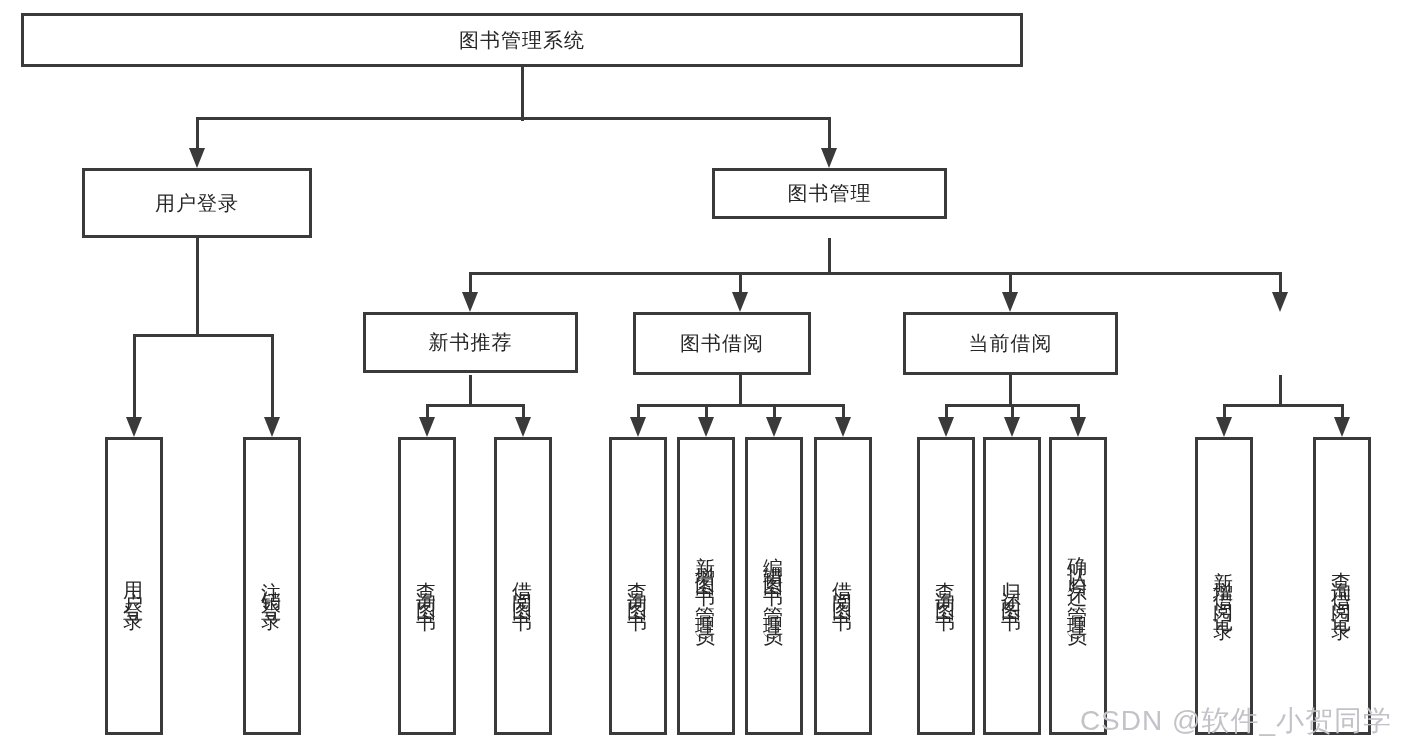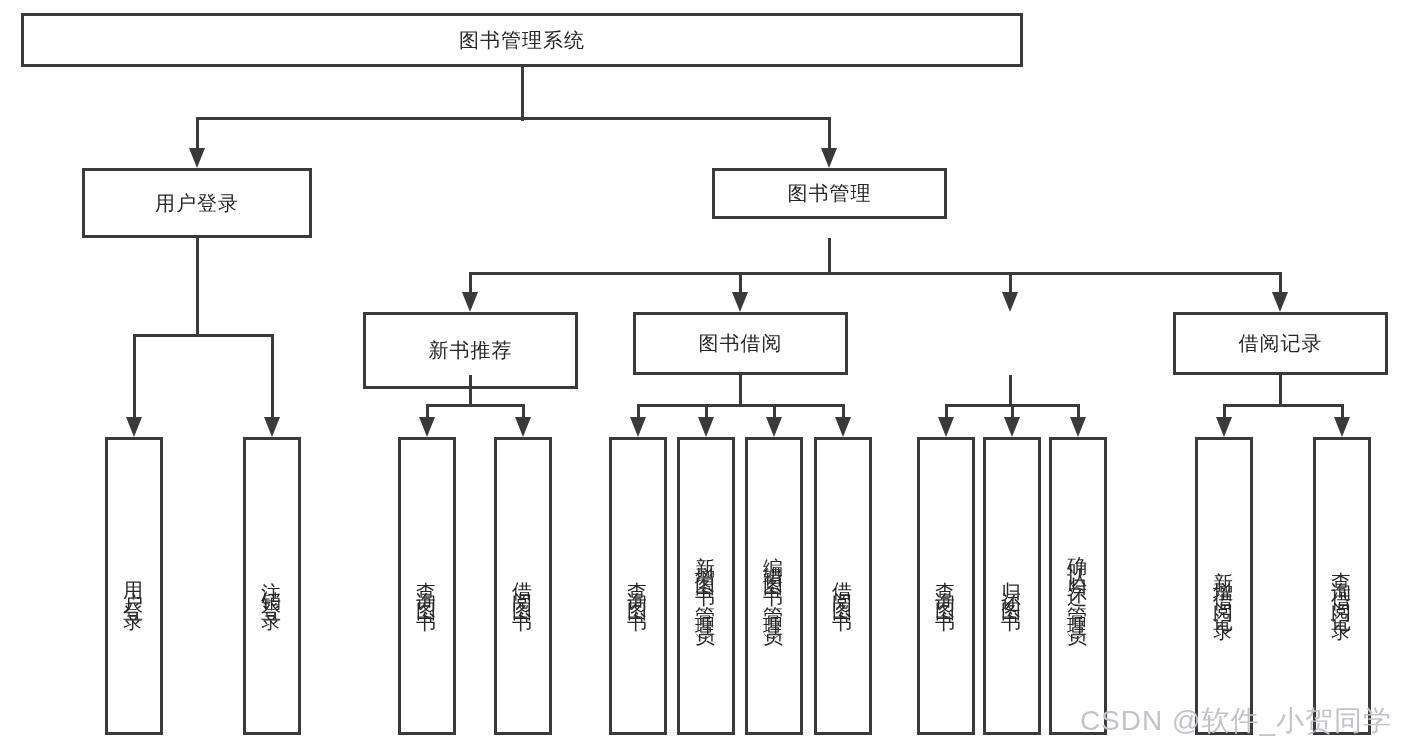--- a/index.html
+++ b/index.html
@@ -83,23 +83,23 @@
   <div class="hl" style="left:468.5px;top:271.5px;width:813px"></div>
   <div class="vl" style="left:468.5px;top:273px;height:21px"></div>
   <div class="vl" style="left:738.5px;top:273px;height:21px"></div>
   <div class="vl" style="left:1008.5px;top:273px;height:21px"></div>
   <div class="vl" style="left:1278.5px;top:273px;height:21px"></div>
   <div class="arr" style="left:462px;top:292px"></div>
   <div class="arr" style="left:732px;top:292px"></div>
   <div class="arr" style="left:1002px;top:292px"></div>
   <div class="arr" style="left:1272px;top:292px"></div>
 
-  <div class="box" style="left:363px;top:312px;width:215px;height:77px">新书推荐</div>
-  <div class="box" style="left:633px;top:312px;width:215px;height:63px">图书借阅</div>
-  <div class="box" style="left:1173px;top:312px;width:215px;height:63px">借阅记录</div>
+  <div class="box" style="left:363px;top:312px;width:215px;height:61px">新书推荐</div>
+  <div class="box" style="left:633px;top:312px;width:178px;height:63px">图书借阅</div>
+  <div class="box" style="left:903px;top:312px;width:215px;height:63px">当前借阅</div>
 
   <div class="vl" style="left:468.5px;top:375px;height:32px"></div>
   <div class="vl" style="left:738.5px;top:375px;height:32px"></div>
   <div class="vl" style="left:1008.5px;top:375px;height:32px"></div>
   <div class="vl" style="left:1278.5px;top:375px;height:32px"></div>
 
   <div class="hl" style="left:425.5px;top:403.5px;width:99px"></div>
   <div class="hl" style="left:636.5px;top:403.5px;width:208px"></div>
   <div class="hl" style="left:944.5px;top:403.5px;width:135px"></div>
   <div class="hl" style="left:1222.5px;top:403.5px;width:121px"></div>

